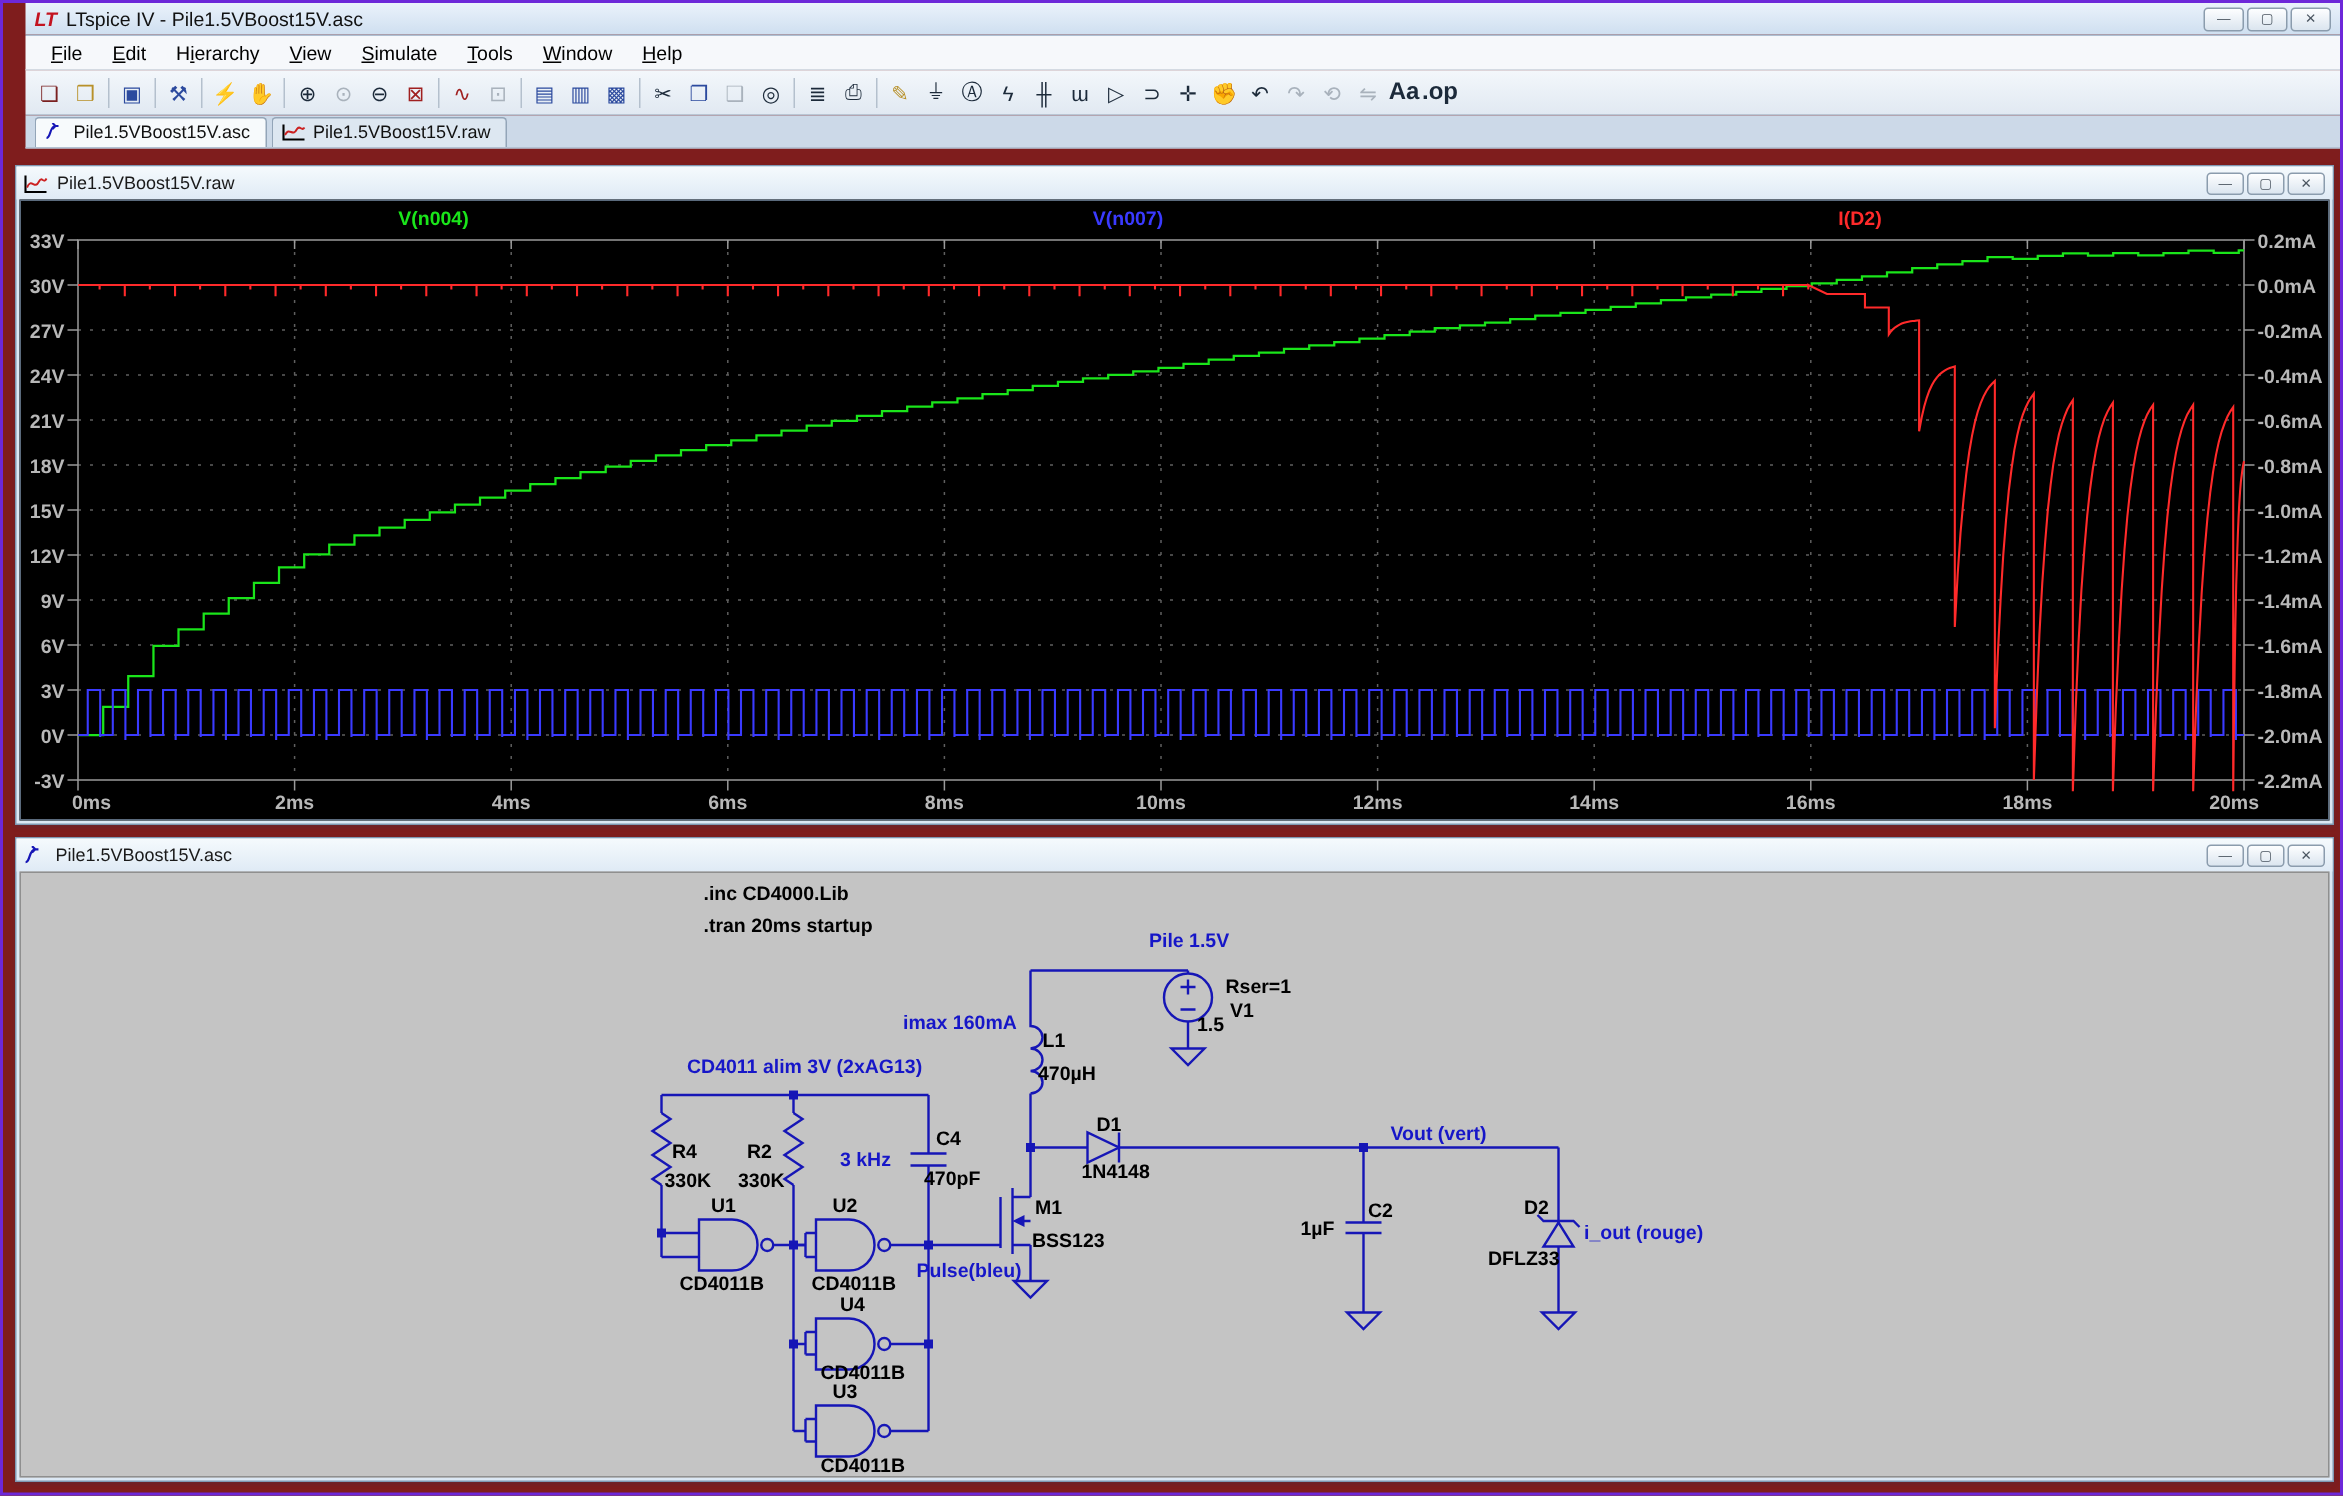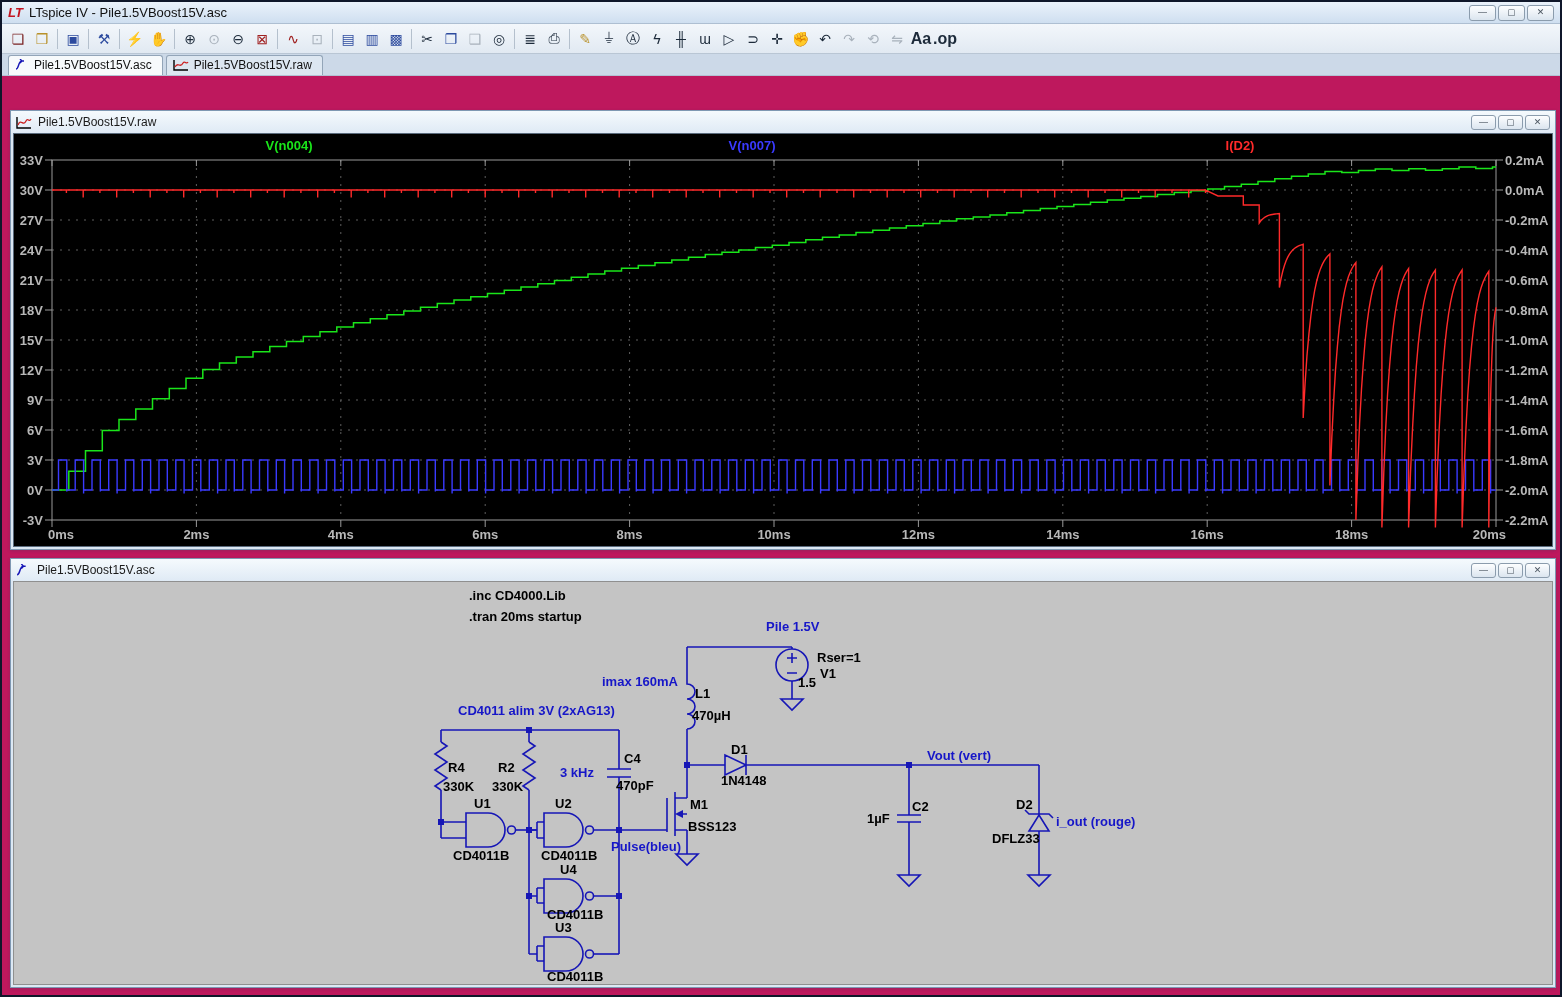--- a/index.html
+++ b/index.html
@@ -1,18 +1,18 @@
 <!DOCTYPE html>
 <html><head>
 <meta charset="utf-8">
 <style>
   * { margin:0; padding:0; box-sizing:border-box; }
   body { font-family:"Liberation Sans", sans-serif; background:#9daec2; }
-  .app { position:relative; width:1562px; height:997px; background:#be185d;
-         border:2px solid #0f172a; overflow:hidden; }
+  .app { position:relative; width:1562px; height:997px; background:#7f1d1d;
+         border:2px solid #6d28d9; overflow:hidden;padding-left:15px; }
   
   .titlebar { height:22px; display:flex; align-items:center; gap:6px; padding:0 6px;
     background:linear-gradient(#eaf2fb,#cfdff0); border-bottom:1px solid #aebfd2;
     font-size:13px; color:#111; }
   .logo { color:#c31320; font-weight:bold; font-style:italic; font-size:13px; }
   .winbtns { margin-left:auto; display:flex; gap:2px; }
   .wbtn { width:27px; height:16px; border:1px solid #8b9cad; border-radius:3px;
     background:linear-gradient(#fdfeff,#dbe5ef); display:flex; align-items:center;
     justify-content:center; font-size:9px; color:#4a5560; line-height:1; }
   .menubar { height:23px; display:flex; align-items:center; padding:0 8px; gap:2px;
@@ -59,20 +59,30 @@
   <div class="titlebar">
     <span class="logo">LT</span>
     <span>LTspice IV - Pile1.5VBoost15V.asc</span>
     <span class="winbtns">
       <span class="wbtn">—</span>
       <span class="wbtn">▢</span>
       <span class="wbtn">✕</span>
     </span>
   </div>
 
+  <div class="menubar">
+    <span class="menu-item"><u>F</u>ile</span>
+    <span class="menu-item"><u>E</u>dit</span>
+    <span class="menu-item">H<u>i</u>erarchy</span>
+    <span class="menu-item"><u>V</u>iew</span>
+    <span class="menu-item"><u>S</u>imulate</span>
+    <span class="menu-item"><u>T</u>ools</span>
+    <span class="menu-item"><u>W</u>indow</span>
+    <span class="menu-item"><u>H</u>elp</span>
+  </div>
 
   <div class="toolbar">
       <div class="tbtn">
         <span style="color: rgb(122, 32, 32);">❏</span>
       </div>
       <div class="tbtn">
         <span style="color: rgb(184, 145, 42);">❒</span>
       </div>
       <div class="tsep"></div>
       <div class="tbtn">

